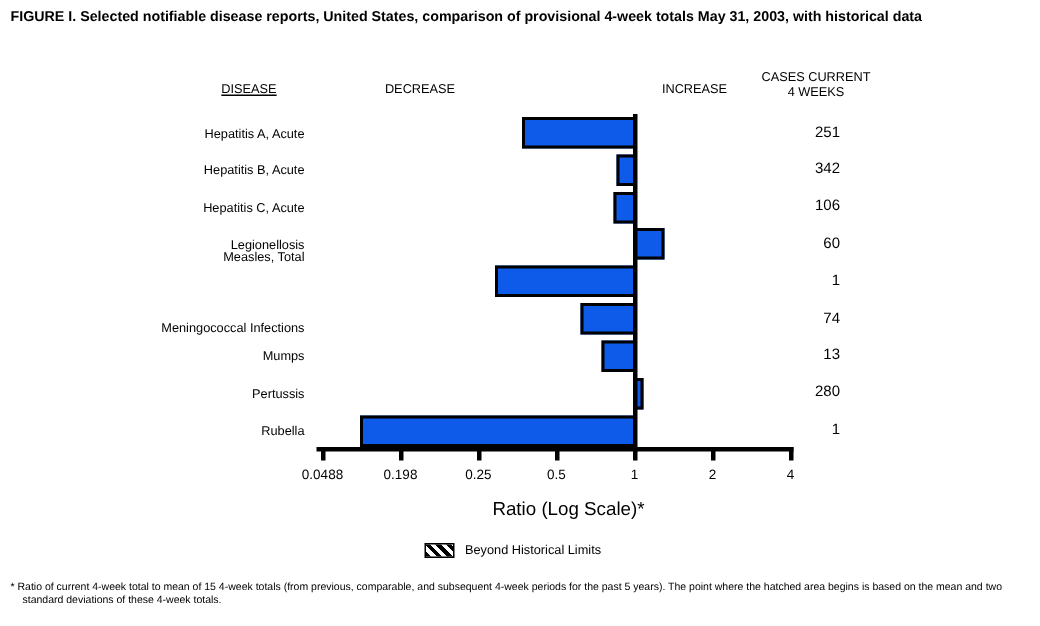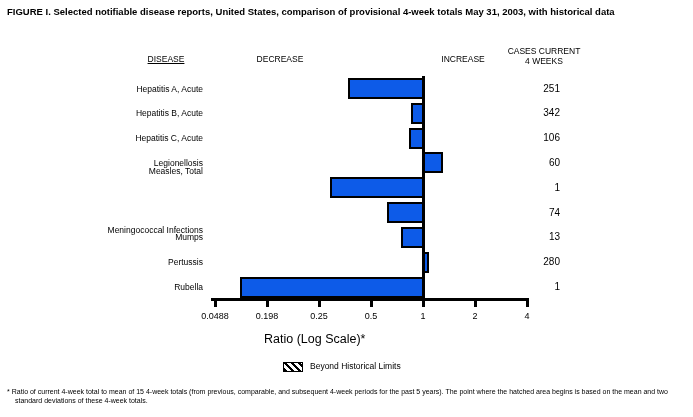--- a/index.html
+++ b/index.html
@@ -19,21 +19,21 @@
     position:absolute; left:483px; top:46px; width:122px; text-align:center;
     font-size:8.5px; line-height:10px;
   }
   .row-label { position:absolute; left:0; width:203px; text-align:right; font-size:8.5px; line-height:10px; }
   .row-value { position:absolute; left:480px; width:80px; text-align:right; font-size:10px; line-height:12px; }
   .bar { position:absolute; height:21px; box-sizing:border-box; border:2px solid #000; z-index:1; }
   .ref-line { position:absolute; left:421.5px; top:76px; width:3px; height:225px; background:#000; z-index:2; }
   .axis-line { position:absolute; left:211px; top:298px; width:318px; height:3px; background:#000; z-index:2; }
   .tick { position:absolute; top:298px; width:3px; height:9px; background:#000; z-index:2; }
   .tick-label { position:absolute; top:311px; width:60px; text-align:center; font-size:9px; }
-  .axis-title { position:absolute; left:264px; top:332px; width:200px; text-align:left; font-size:12.5px; }
+  .axis-title { position:absolute; left:279px; top:332px; width:200px; text-align:center; font-size:12.5px; }
   .legend-box {
     position:absolute; left:283px; top:362px; width:20px; height:10px;
     border:1px solid #000; box-sizing:border-box;
     background:repeating-linear-gradient(45deg,#000 0 2.5px,#fff 2.5px 5px);
   }
   .legend-label { position:absolute; left:310px; top:361px; font-size:8.5px;text-align:right; }
   .footnote {
     position:absolute; left:7px; top:387px; width:682px;
     font-size:7px; line-height:9px; padding-left:8px; text-indent:-8px;
   }
@@ -62,21 +62,21 @@
       <div class="row-value" style="top: 107.32px;">342</div>
       <div class="row-label" style="top: 133.14px;">Hepatitis C, Acute</div>
       <div class="bar" style="left: 409.022px; top: 127.64px; width: 15.4785px; background: rgb(13, 91, 232);"></div>
       <div class="row-value" style="top: 132.14px;">106</div>
       <div class="row-label" style="top: 157.96px;">Legionellosis</div>
       <div class="bar" style="left: 421.5px; top: 152.46px; width: 21.1826px; background: rgb(13, 91, 232);"></div>
       <div class="row-value" style="top: 156.96px;">60</div>
       <div class="row-label" style="top: 166px;">Measles, Total</div>
       <div class="bar" style="left: 330.134px; top: 177.28px; width: 94.3655px; background: rgb(13, 91, 232);"></div>
       <div class="row-value" style="top: 181.78px;">1</div>
-      <div class="row-label" style="top: 225px;">Meningococcal Infections</div>
+      <div class="row-label" style="top: 213px;">Meningococcal Infections</div>
       <div class="bar" style="left: 387.138px; top: 202.1px; width: 37.3623px; background: rgb(13, 91, 232);"></div>
       <div class="row-value" style="top: 206.6px;">74</div>
       <div class="row-label" style="top: 232.42px;">Mumps</div>
       <div class="bar" style="left: 401.418px; top: 226.92px; width: 23.0819px; background: rgb(13, 91, 232);"></div>
       <div class="row-value" style="top: 231.42px;">13</div>
       <div class="row-label" style="top: 257.24px;">Pertussis</div>
       <div class="bar" style="left: 421.5px; top: 251.74px; width: 7.27363px; background: rgb(13, 91, 232);"></div>
       <div class="row-value" style="top: 256.24px;">280</div>
       <div class="row-label" style="top: 282.06px;">Rubella</div>
       <div class="bar" style="left: 239.812px; top: 276.56px; width: 184.688px; background: rgb(13, 91, 232);"></div>

